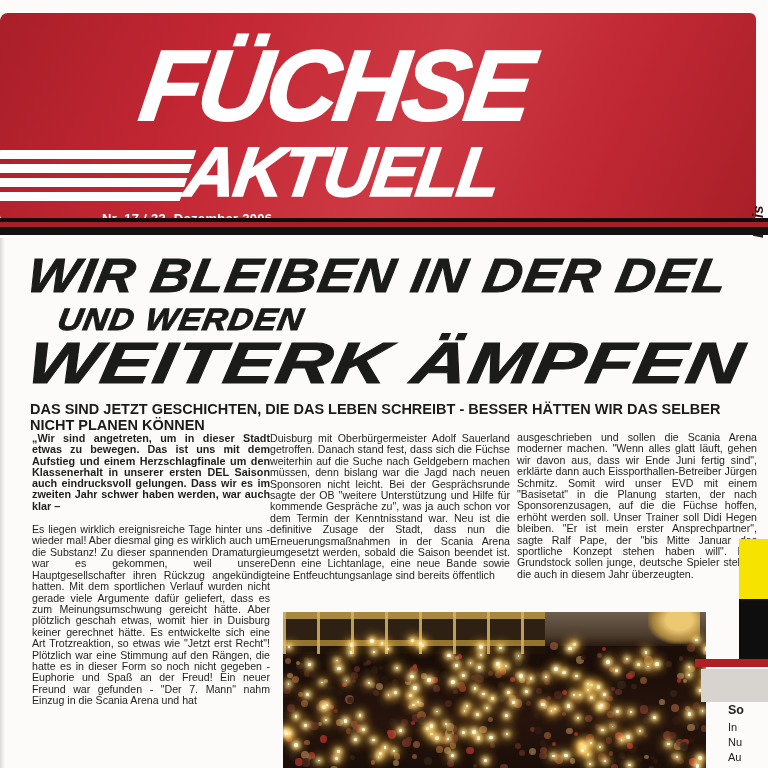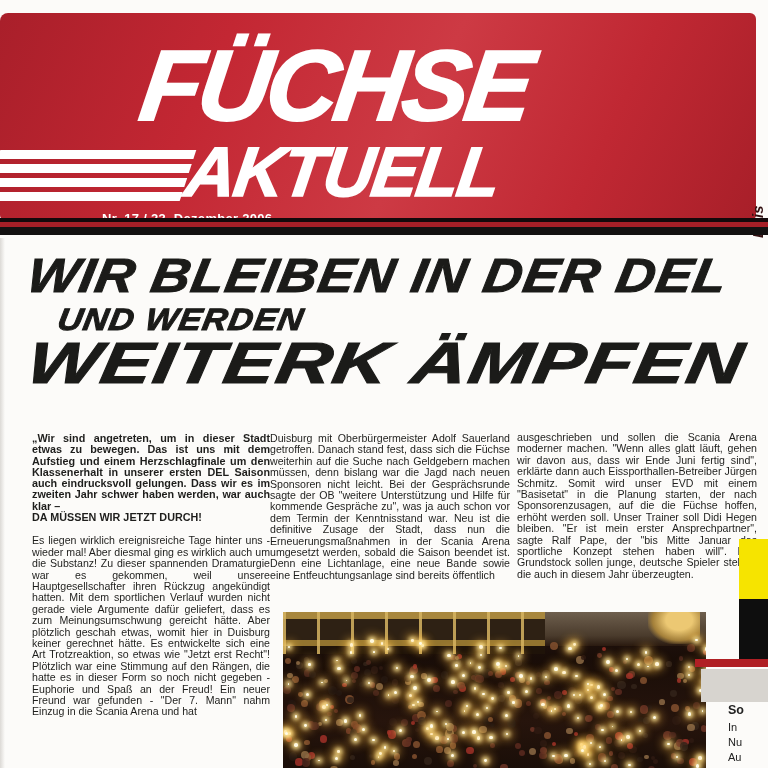--- a/index.html
+++ b/index.html
@@ -91,24 +91,24 @@
     <div class="logo1">FÜCHSE</div>
     <div class="logo2">AKTUELL</div>
     <div class="issue">Nr. 17 / 23. Dezember 2006</div>
   </div>
   <div class="edge-rot">Duis</div>
   <div class="divider"></div>
 
   <div class="hl hl1">WIR BLEIBEN IN DER DEL</div>
   <div class="hl hl2">UND WERDEN</div>
   <div class="hl hl3">WEITERK ÄMPFEN</div>
+  <div class="subhead">DAS SIND JETZT GESCHICHTEN, DIE DAS LEBEN SCHREIBT - BESSER HÄTTEN WIR DAS SELBER NICHT PLANEN KÖNNEN</div>
 
   <div class="col" id="col1">
     <p class="intro">„Wir sind angetreten, um in dieser Stadt etwas zu bewegen. Das ist uns mit dem Aufstieg und einem Herzschlagfinale um den Klassenerhalt in unserer ersten DEL Saison auch eindrucksvoll gelungen. Dass wir es im zweiten Jahr schwer haben werden, war auch klar –</p>
-    <p class="intro">DA MÜSSEN WIR JETZT DURCH!</p>
     <div class="gap"></div>
     <p>Es liegen wirklich ereignisreiche Tage hinter uns - wieder mal! Aber diesmal ging es wirklich auch um die Substanz! Zu dieser spannenden Dramaturgie war es gekommen, weil unsere Hauptgesellschafter ihren Rückzug angekündigt hatten. Mit dem sportlichen Verlauf wurden nicht gerade viele Argumente dafür geliefert, dass es zum Meinungsumschwung gereicht hätte. Aber plötzlich geschah etwas, womit hier in Duisburg keiner gerechnet hätte. Es entwickelte sich eine Art Trotzreaktion, so etwas wie "Jetzt erst Recht"! Plötzlich war eine Stimmung auf den Rängen, die hatte es in dieser Form so noch nicht gegeben - Euphorie und Spaß an der Freud! Ein neuer Freund war gefunden - "Der 7. Mann" nahm Einzug in die Scania Arena und hat</p>
   </div>
   <div class="col" id="col2">
     <p>Duisburg mit Oberbürgermeister Adolf Sauerland getroffen. Danach stand fest, dass sich die Füchse weiterhin auf die Suche nach Geldgebern machen müssen, denn bislang war die Jagd nach neuen Sponsoren nicht leicht. Bei der Gesprächsrunde sagte der OB "weitere Unterstützung und Hilfe für kommende Gespräche zu", was ja auch schon vor dem Termin der Kenntnisstand war. Neu ist die definitive Zusage der Stadt, dass nun die Erneuerungsmaßnahmen in der Scania Arena umgesetzt werden, sobald die Saison beendet ist. Denn eine Lichtanlage, eine neue Bande sowie eine Entfeuchtungsanlage sind bereits öffentlich</p>
   </div>
   <div class="col" id="col3">
     <p>ausgeschrieben und sollen die Scania Arena moderner machen. "Wenn alles glatt läuft, gehen wir davon aus, dass wir Ende Juni fertig sind", erklärte dann auch Eissporthallen-Betreiber Jürgen Schmitz. Somit wird unser EVD mit einem "Basisetat" in die Planung starten, der nach Sponsorenzusagen, auf die die Füchse hoffen, erhöht werden soll. Unser Trainer soll Didi Hegen bleiben. "Er ist mein erster Ansprechpartner", sagte Ralf Pape, der "bis Mitte Januar das sportliche Konzept stehen haben will". Den Grundstock sollen junge, deutsche Spieler stellen, die auch in diesem Jahr überzeugten.</p>
   </div>
 

